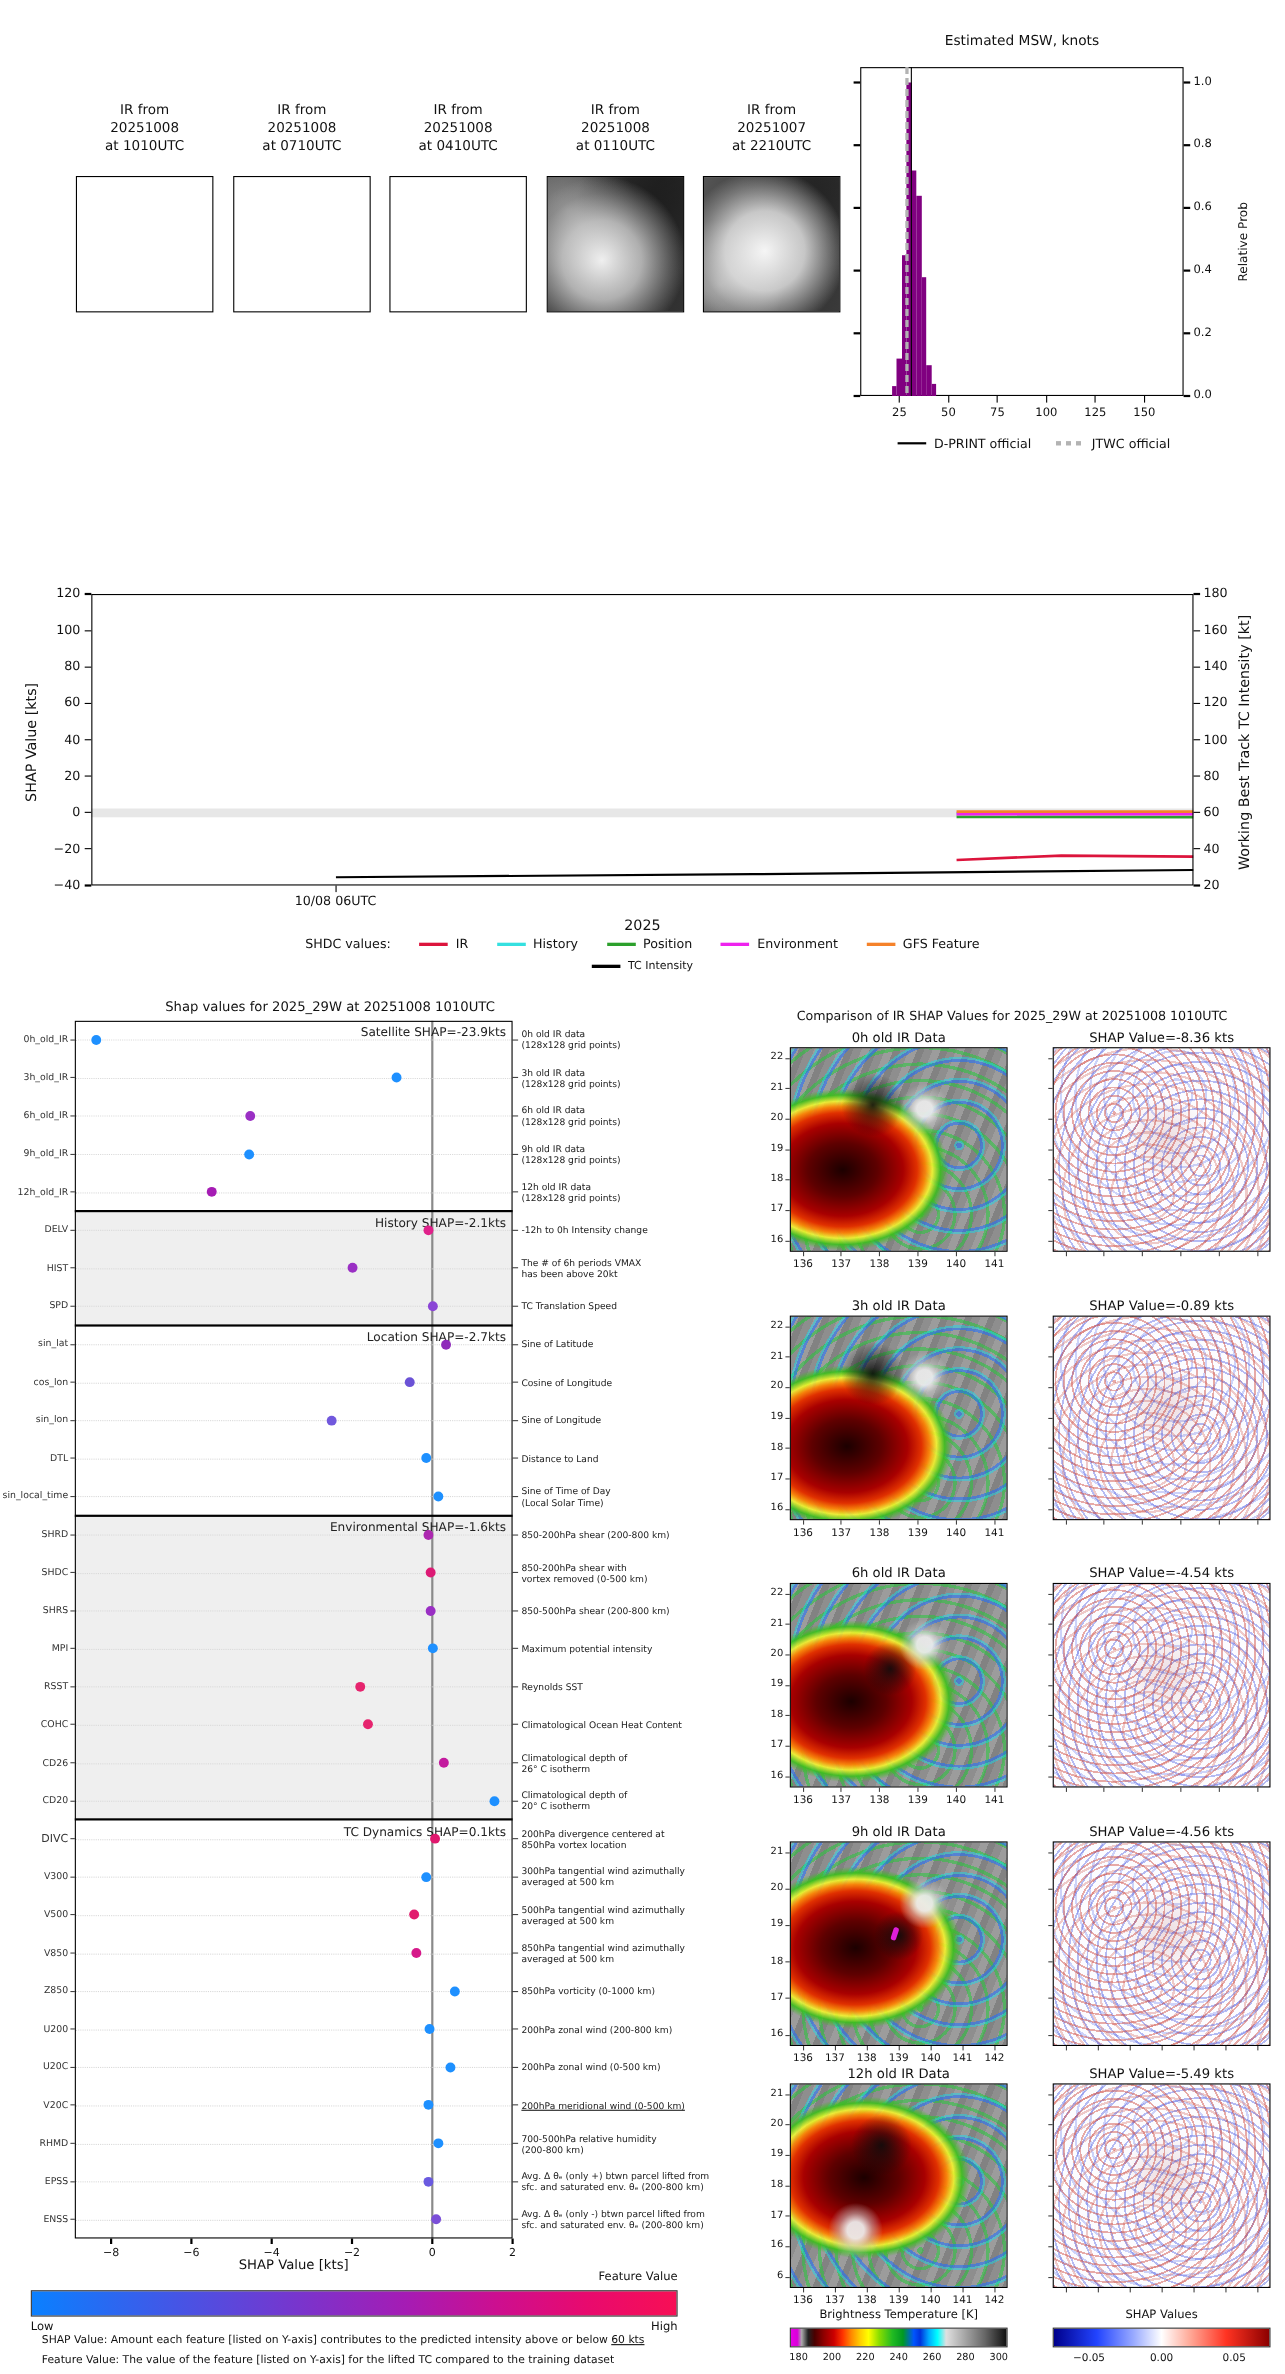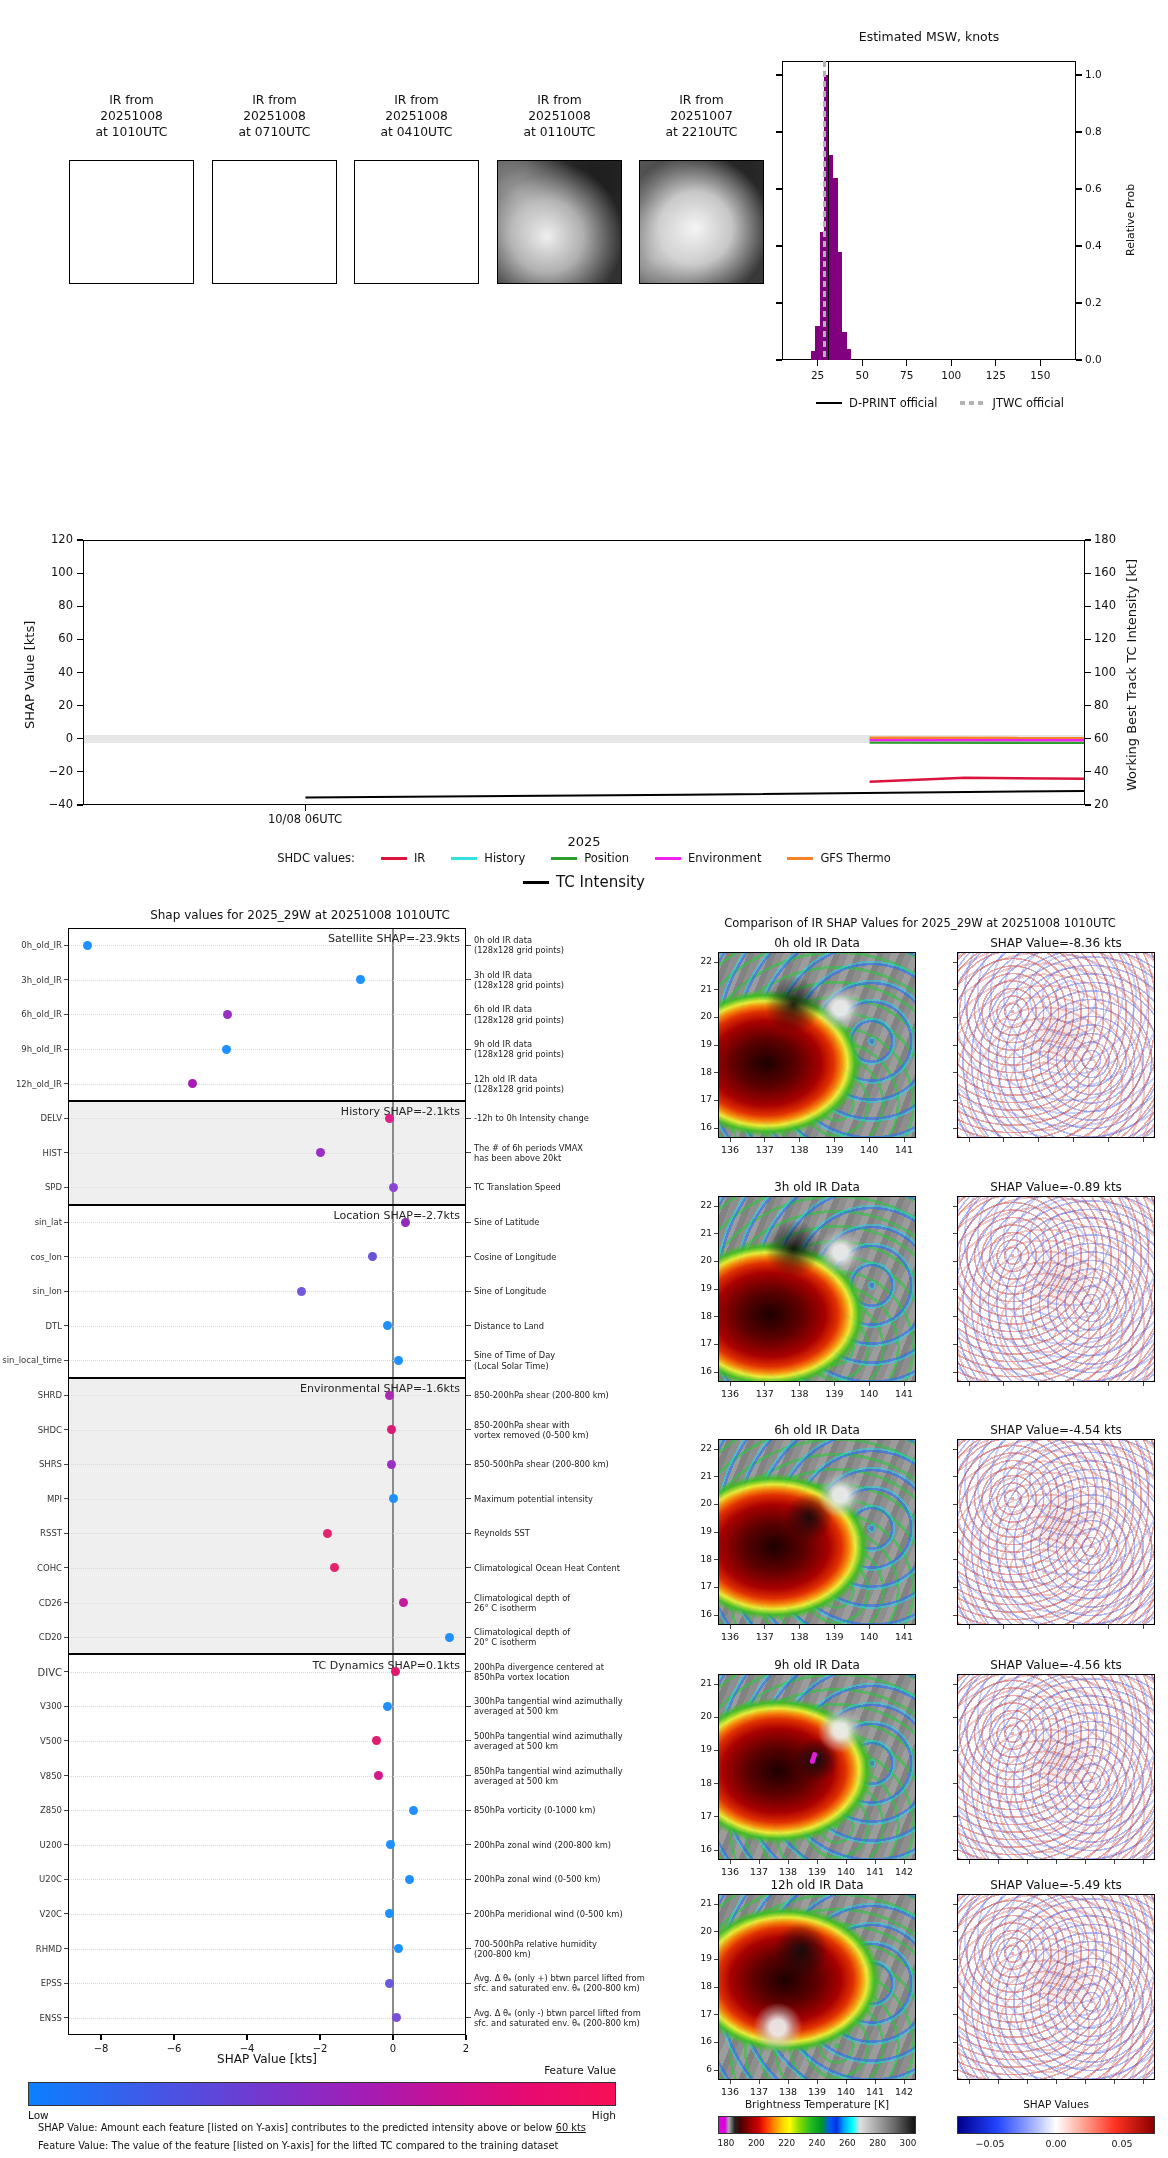--- a/index.html
+++ b/index.html
@@ -206,26 +206,26 @@
       <span class="legend-item">
         <span class="sw" style="background: rgb(44, 160, 44);"></span>
         <span>Position</span>
       </span>
       <span class="legend-item">
         <span class="sw" style="background: rgb(238, 34, 238);"></span>
         <span>Environment</span>
       </span>
       <span class="legend-item">
         <span class="sw" style="background: rgb(245, 130, 42);"></span>
-        <span>GFS Thermo</span>
+        <span>GFS Feature</span>
       </span>
     </div>
   <div id="mid-legend2" class="abs" style="left:83px;top:873px;width:1002px;display:flex;justify-content:center;gap:7px;align-items:center">
       <span class="sw" style="background: rgb(0, 0, 0);"></span>
-      <span style="font-size: 15px;">TC Intensity</span>
+      <span style="font-size: 10px;">TC Intensity</span>
     </div>
 
   <div class="abs ctr" style="left:0;top:908px;width:600px;font-size:12px">Shap values for 2025_29W at 20251008 1010UTC</div>
   <div id="dot">
       <div style="position: absolute; left: 68px; top: 1100.97px; width: 398px; height: 103.781px; background: rgb(239, 239, 239);"></div>
       <div style="position: absolute; left: 68px; top: 1377.72px; width: 398px; height: 276.75px; background: rgb(239, 239, 239);"></div>
       <div style="position: absolute; left: 392.3px; top: 928px; width: 1.4px; height: 1107px; background: rgb(138, 138, 138);"></div>
       <div style="position: absolute; left: 160px; top: 932.297px; width: 300px; font-size: 11px; text-align: right; color: rgb(34, 34, 34);">Satellite SHAP=-23.9kts</div>
       <div style="position: absolute; left: 68px; top: 945.297px; width: 398px; height: 0px; border-top: 1px dotted rgb(217, 217, 217);"></div>
       <div style="position: absolute; left: 64px; top: 944.797px; width: 4px; height: 1px; background: rgb(68, 68, 68);"></div>
@@ -386,21 +386,21 @@
       <div style="position: absolute; left: 474px; top: 1844.73px; width: 230px; font-size: 8.3px; line-height: 1.22; white-space: pre-line; transform: translateY(-50%); color: rgb(34, 34, 34);">200hPa zonal wind (200-800 km)</div>
       <div style="position: absolute; left: 68px; top: 1879.33px; width: 398px; height: 0px; border-top: 1px dotted rgb(217, 217, 217);"></div>
       <div style="position: absolute; left: 64px; top: 1878.83px; width: 4px; height: 1px; background: rgb(68, 68, 68);"></div>
       <div style="position: absolute; left: 2px; top: 1879.33px; width: 60px; font-size: 8.5px; text-align: right; transform: translateY(-50%); color: rgb(51, 51, 51);">U20C</div>
       <div style="position: absolute; left: 466px; top: 1878.83px; width: 5px; height: 1px; background: rgb(68, 68, 68);"></div>
       <div style="position: absolute; left: 474px; top: 1879.33px; width: 230px; font-size: 8.3px; line-height: 1.22; white-space: pre-line; transform: translateY(-50%); color: rgb(34, 34, 34);">200hPa zonal wind (0-500 km)</div>
       <div style="position: absolute; left: 68px; top: 1913.92px; width: 398px; height: 0px; border-top: 1px dotted rgb(217, 217, 217);"></div>
       <div style="position: absolute; left: 64px; top: 1913.42px; width: 4px; height: 1px; background: rgb(68, 68, 68);"></div>
       <div style="position: absolute; left: 2px; top: 1913.92px; width: 60px; font-size: 8.5px; text-align: right; transform: translateY(-50%); color: rgb(51, 51, 51);">V20C</div>
       <div style="position: absolute; left: 466px; top: 1913.42px; width: 5px; height: 1px; background: rgb(68, 68, 68);"></div>
-      <div style="position: absolute; left: 474px; top: 1913.92px; width: 230px; font-size: 8.3px; line-height: 1.22; white-space: pre-line; transform: translateY(-50%); color: rgb(34, 34, 34);">200hPa meridional wind (0-500 km)</div>
+      <div style="position: absolute; left: 474px; top: 1913.92px; width: 230px; font-size: 8.3px; line-height: 1.22; white-space: pre-line; transform: translateY(-50%); color: rgb(34, 34, 34); text-decoration: underline;">200hPa meridional wind (0-500 km)</div>
       <div style="position: absolute; left: 68px; top: 1948.52px; width: 398px; height: 0px; border-top: 1px dotted rgb(217, 217, 217);"></div>
       <div style="position: absolute; left: 64px; top: 1948.02px; width: 4px; height: 1px; background: rgb(68, 68, 68);"></div>
       <div style="position: absolute; left: 2px; top: 1948.52px; width: 60px; font-size: 8.5px; text-align: right; transform: translateY(-50%); color: rgb(51, 51, 51);">RHMD</div>
       <div style="position: absolute; left: 466px; top: 1948.02px; width: 5px; height: 1px; background: rgb(68, 68, 68);"></div>
       <div style="position: absolute; left: 474px; top: 1948.52px; width: 230px; font-size: 8.3px; line-height: 1.22; white-space: pre-line; transform: translateY(-50%); color: rgb(34, 34, 34);">700-500hPa relative humidity
 (200-800 km)</div>
       <div style="position: absolute; left: 68px; top: 1983.11px; width: 398px; height: 0px; border-top: 1px dotted rgb(217, 217, 217);"></div>
       <div style="position: absolute; left: 64px; top: 1982.61px; width: 4px; height: 1px; background: rgb(68, 68, 68);"></div>
       <div style="position: absolute; left: 2px; top: 1983.11px; width: 60px; font-size: 8.5px; text-align: right; transform: translateY(-50%); color: rgb(51, 51, 51);">EPSS</div>
       <div style="position: absolute; left: 466px; top: 1982.61px; width: 5px; height: 1px; background: rgb(68, 68, 68);"></div>

